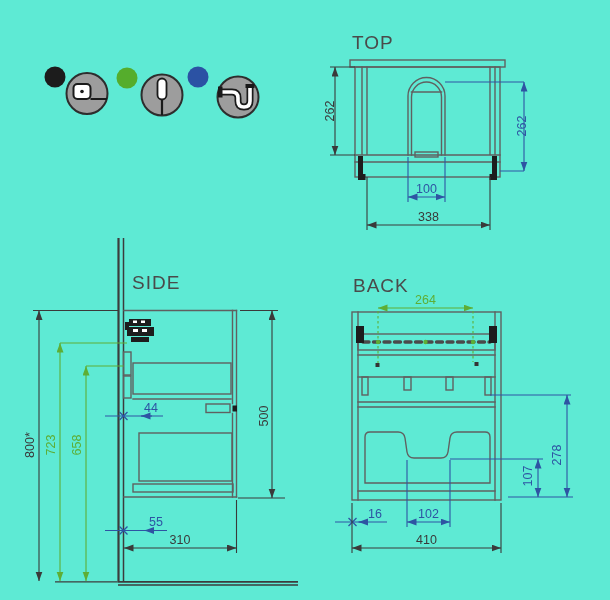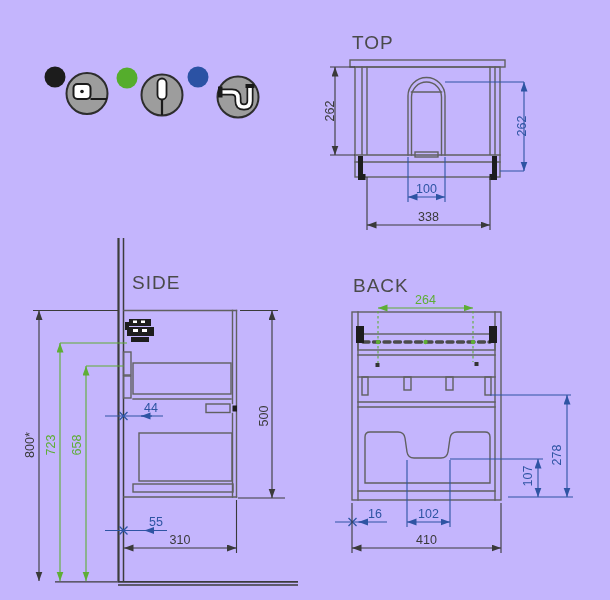--- a/index.html
+++ b/index.html
@@ -1,16 +1,16 @@
 <!DOCTYPE html>
 <html><head>
 <meta charset="utf-8">
 <style>
   html,body{margin:0;padding:0;background:#ffffff;}
-  #stage{position:relative;width:610px;height:600px;background:#c4b5fd;
+  #stage{position:relative;width:610px;height:600px;background:#5eead4;
          font-family:"Liberation Sans",sans-serif;overflow:hidden;}
   #stage svg{position:absolute;overflow:visible;}
   .ln{stroke:#606060;stroke-width:1.4;fill:none;stroke-linecap:square;}
   .dark{fill:none;stroke:#3c3c3c;}
   .blk{fill:#1d1d1d;stroke:none;}
   .gcirc{fill:#9d9d9d;stroke:#2d2d2d;stroke-width:2;}
   .title{font-size:19px;letter-spacing:1px;fill:#4a4a4a;}
   .dim{font-size:12.5px;}
   .tk{fill:#3a3a3a;}
   .tb{fill:#2e54a3;}

